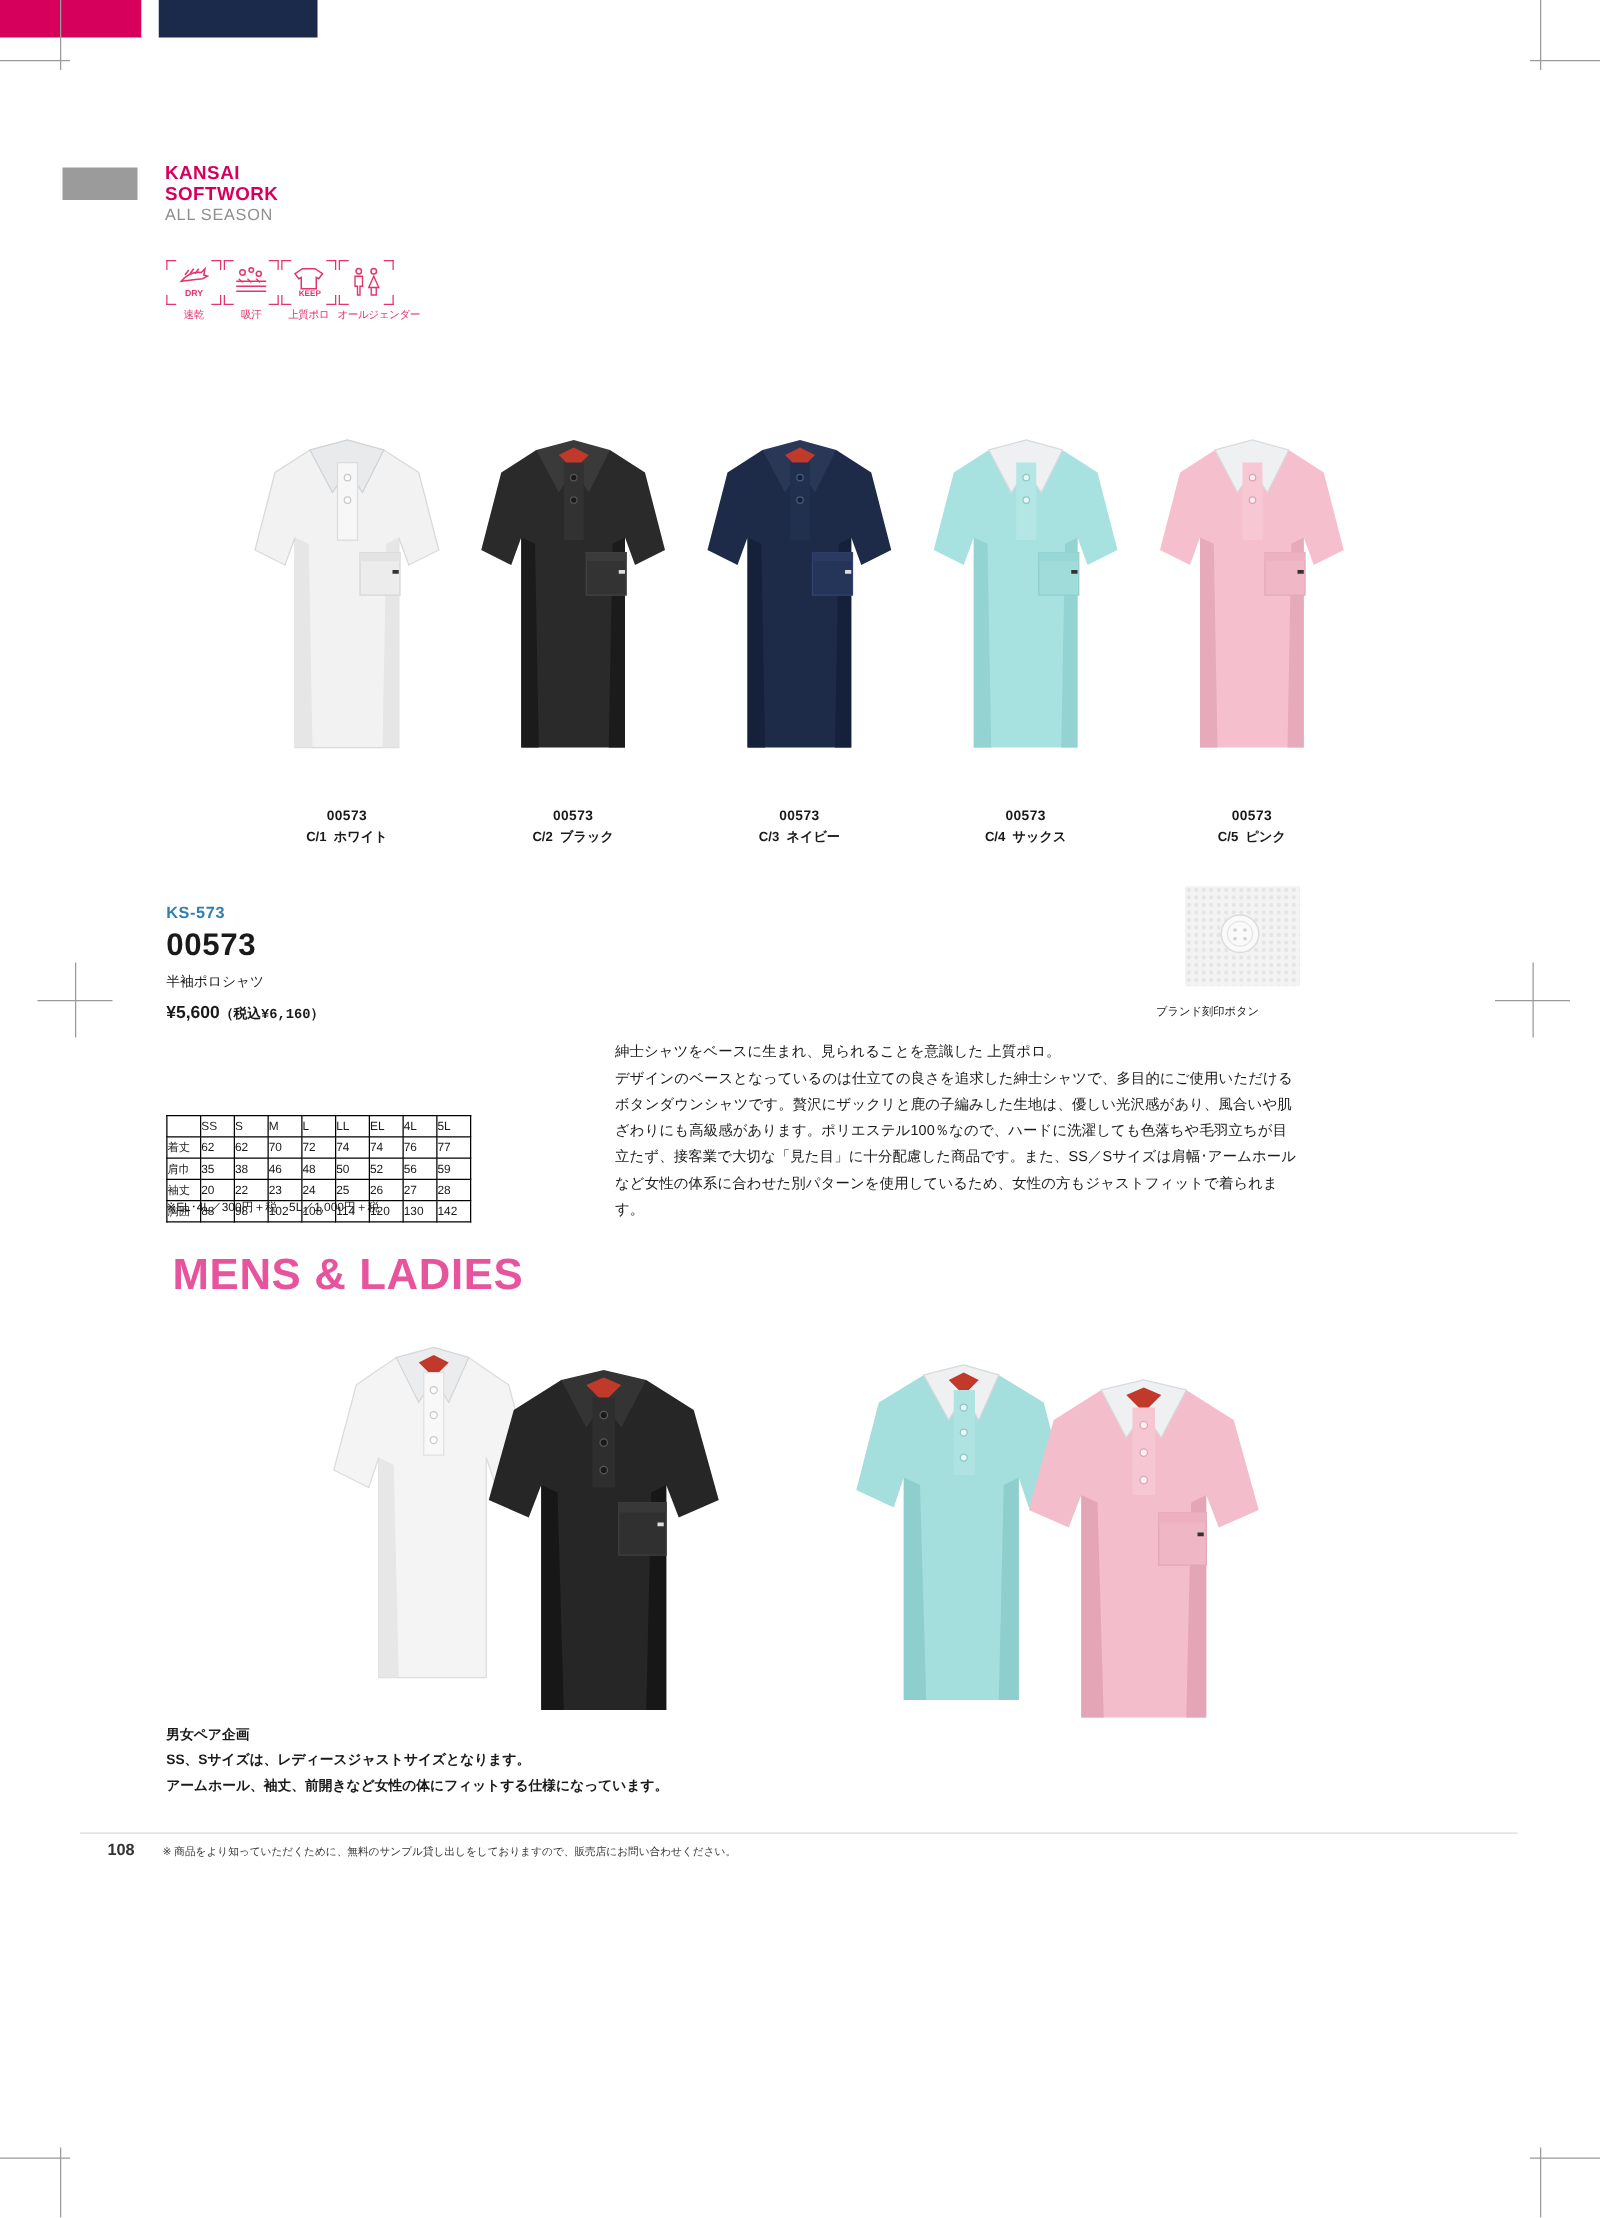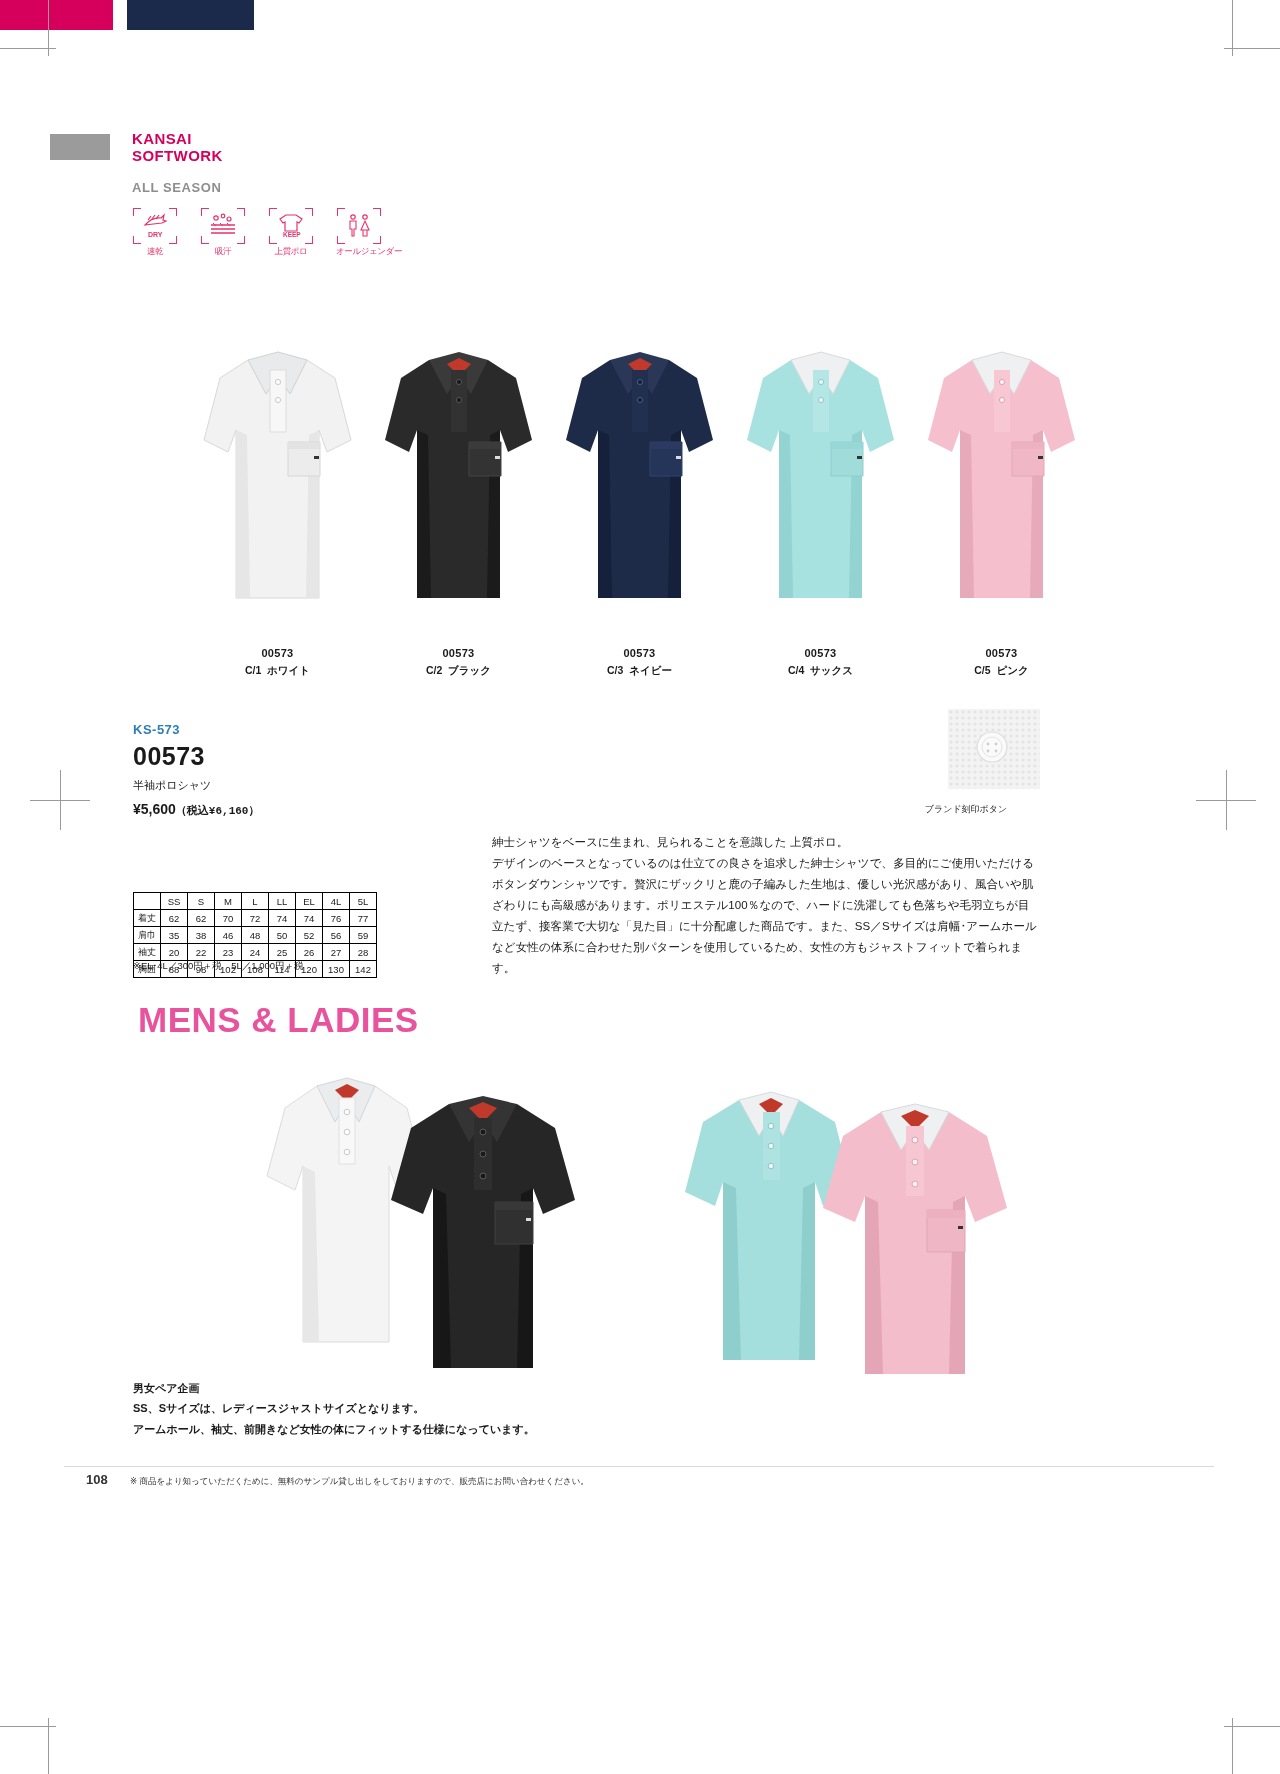--- a/index.html
+++ b/index.html
@@ -13,24 +13,24 @@
   .corner-navy{position:absolute;left:127px;top:0;width:127px;height:30px;background:#1b2a4a;}
   .reg-v{position:absolute;background:#9a9a9a;width:1px;}
   .reg-h{position:absolute;background:#9a9a9a;height:1px;}
 
   
   .hdr{position:absolute;left:50px;top:130px;}
   .hdr-swatch{position:absolute;left:0;top:4px;width:60px;height:26px;background:#9b9b9b;}
   .hdr-text{position:absolute;left:82px;top:0;}
   .brand-line{font-size:15px;font-weight:bold;color:#d6005c;letter-spacing:.4px;}
   .brand-line .sp{display:inline-block;width:14px;}
-  .season-line{font-size:13px;font-weight:bold;color:#8e8e8e;letter-spacing:.6px;margin-top:16px;}
-
-  
-  .icons{position:absolute;left:132px;top:208px;display:flex;gap:22px;}
+  .season-line{font-size:13px;font-weight:normal;color:#8e8e8e;letter-spacing:.6px;margin-top:0;}
+
+  
+  .icons{position:absolute;left:132px;top:208px;display:flex;}
   .icon-cell{width:46px;text-align:center;}
   .icon-box{position:relative;width:44px;height:36px;margin:0 auto;}
   .icon-box .br{position:absolute;width:7px;height:7px;border:1.4px solid #e5336b;}
   .icon-box .br.tl{left:0;top:0;border-right:none;border-bottom:none;}
   .icon-box .br.tr{right:0;top:0;border-left:none;border-bottom:none;}
   .icon-box .br.bl{left:0;bottom:0;border-right:none;border-top:none;}
   .icon-box .br.br2{right:0;bottom:0;border-left:none;border-top:none;}
   .icon-box svg{position:absolute;left:6px;top:3px;}
   .icon-cap{font-size:8.5px;color:#e5336b;margin-top:2px;letter-spacing:-.4px;white-space:nowrap;}
 
@@ -45,21 +45,21 @@
   .info{position:absolute;left:133px;top:722px;width:300px;}
   .ks{font-size:13px;font-weight:bold;color:#2f7fb5;letter-spacing:.5px;}
   .pcode{font-size:25px;font-weight:bold;margin-top:5px;letter-spacing:.5px;}
   .pname{font-size:11px;margin-top:7px;}
   .price{font-size:14px;font-weight:bold;margin-top:8px;}
   .price .tax{font-size:11px;font-weight:bold;font-family:Liberation Mono, monospace;}
   .spec{font-size:9.5px;line-height:1.65;margin-top:12px;color:#111;}
 
   
   table.size{position:absolute;left:133px;top:892px;border-collapse:collapse;font-size:9.5px;}
-  table.size td{border:1px solid #000;width:26px;height:16px;text-align:center;padding:0;}
+  table.size td{border:1px solid #000;width:26px;height:16px;text-align:left;padding:0;}
   table.size td.rh{width:26px;font-size:9px;}
   table.size td.ch{font-weight:normal;}
   .note-el{position:absolute;left:133px;top:960px;font-size:9.5px;}
 
   
   .desc{position:absolute;left:492px;top:832px;width:548px;font-size:11.5px;line-height:1.82;letter-spacing:.1px;}
 
   
   .btn-swatch{position:absolute;left:942px;top:703px;width:104px;height:92px;}
   .btn-cap{position:absolute;left:897px;top:803px;width:138px;text-align:center;font-size:9px;}

